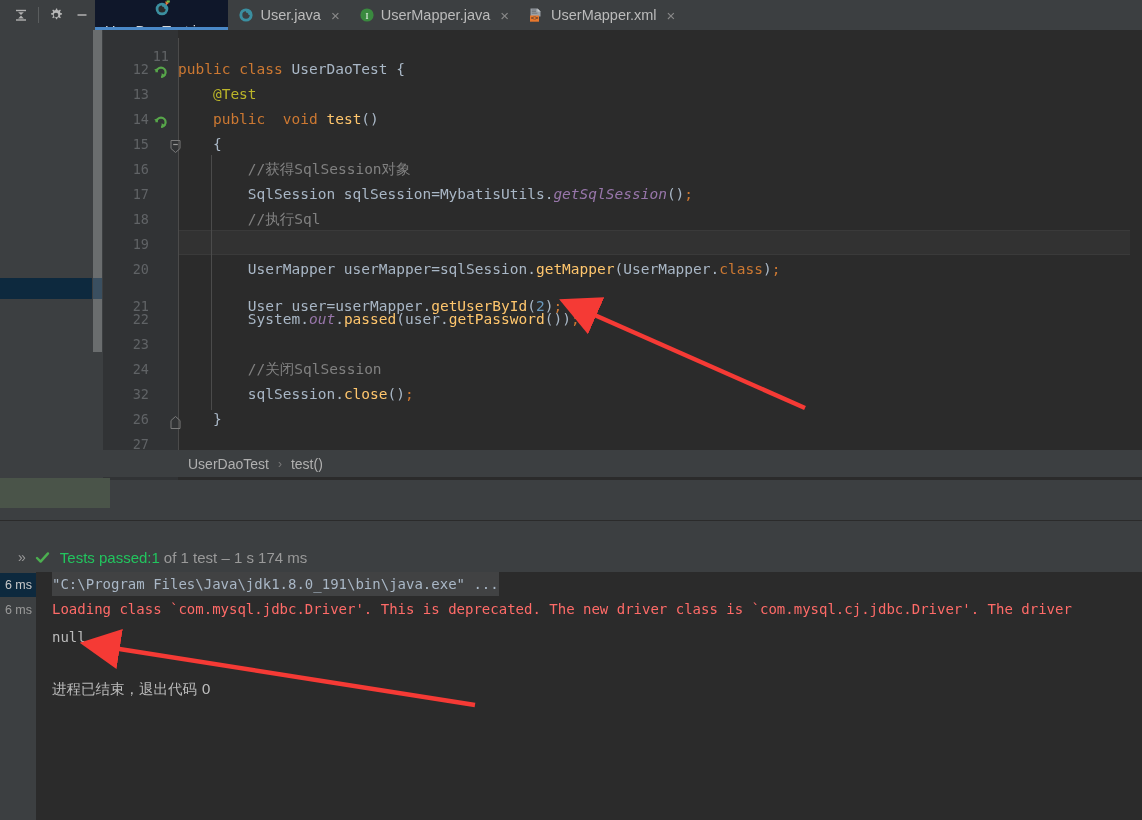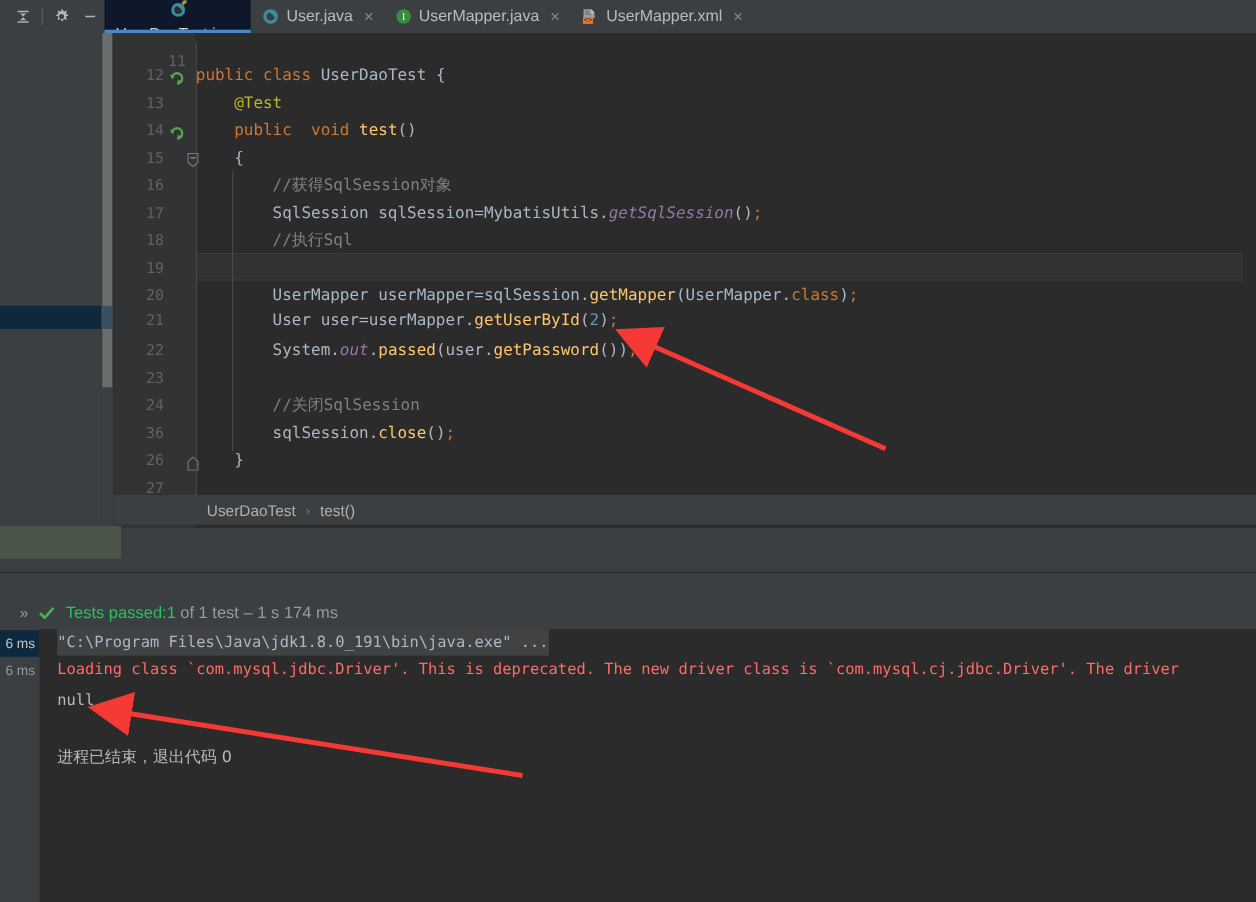--- a/index.html
+++ b/index.html
@@ -468,38 +468,38 @@
             <span class="codetext" style="left: 75px;"><span class="cmt">        //执行Sql</span></span>
           </div>
           <div class="line" style="top: 202px;">
             <span class="lnum">19</span>
             <span class="codetext" style="left: 75px;"></span>
           </div>
           <div class="line" style="top: 227px;">
             <span class="lnum">20</span>
             <span class="codetext" style="left: 75px;">        UserMapper userMapper=sqlSession.<span class="mth">getMapper</span>(UserMapper.<span class="kw">class</span>)<span class="semi">;</span></span>
           </div>
-          <div class="line" style="top: 249px;">
+          <div class="line" style="top: 264px;">
             <span class="lnum">21</span>
             <span class="codetext" style="left: 75px;">        User user=userMapper.<span class="mth">getUserById</span>(<span class="num">2</span>)<span class="semi">;</span></span>
           </div>
           <div class="line" style="top: 277px;">
             <span class="lnum">22</span>
             <span class="codetext" style="left: 75px;">        System.<span class="stat">out</span>.<span class="mth">passed</span>(user.<span class="mth">getPassword</span>())<span class="semi">;</span></span>
           </div>
           <div class="line" style="top: 302px;">
             <span class="lnum">23</span>
             <span class="codetext" style="left: 75px;"></span>
           </div>
           <div class="line" style="top: 327px;">
             <span class="lnum">24</span>
             <span class="codetext" style="left: 75px;"><span class="cmt">        //关闭SqlSession</span></span>
           </div>
           <div class="line" style="top: 352px;">
-            <span class="lnum">36</span>
+            <span class="lnum">32</span>
             <span class="codetext" style="left: 75px;">        sqlSession.<span class="mth">close</span>()<span class="semi">;</span></span>
           </div>
           <div class="line" style="top: 377px;">
             <span class="lnum">26</span>
             <span class="foldico" style="left: 66px; top: 4px;"><svg width="13" height="13" viewBox="0 0 13 13">
                 <path d="M6.5 0.5 l4.5 4 v8 h-9 v-8 z" fill="none" stroke="#7a7a7a" stroke-width="1"></path>
               </svg></span>
             <span class="codetext" style="left: 75px;">    }</span>
           </div>
           <div class="line" style="top: 402px;">

